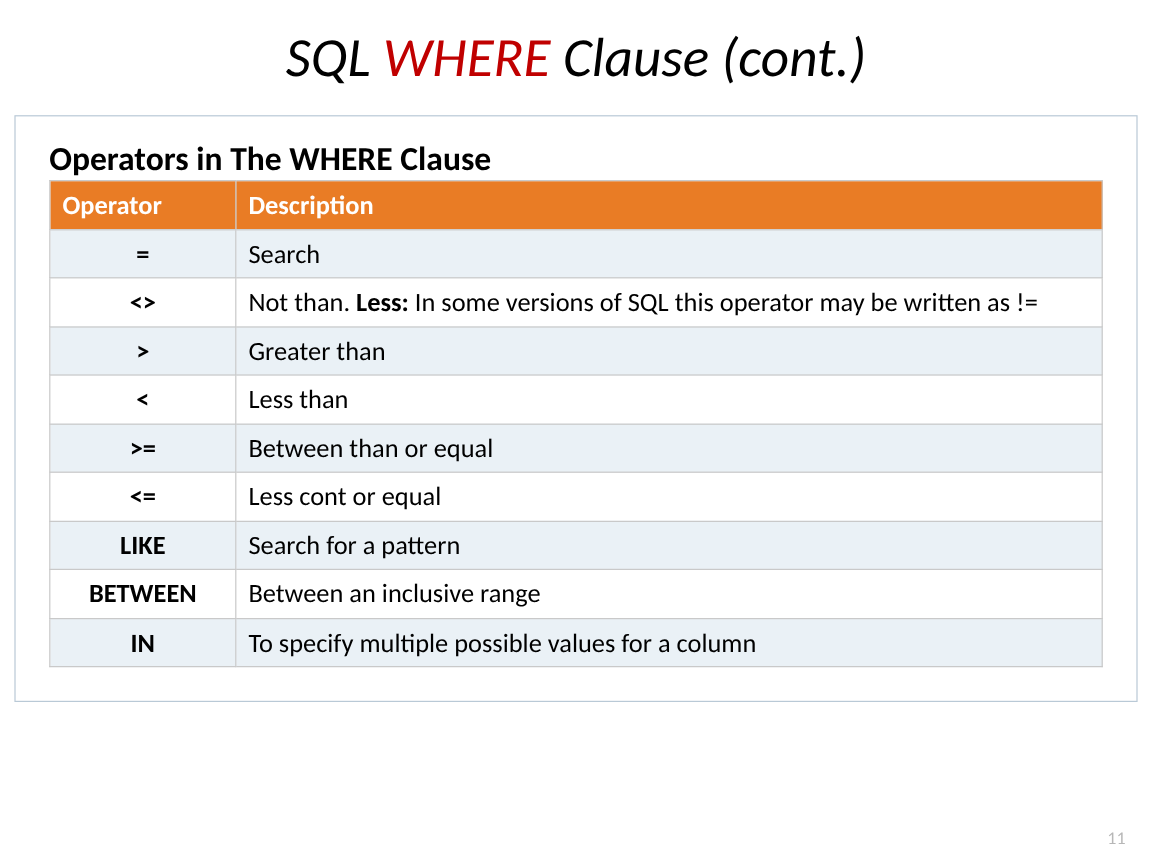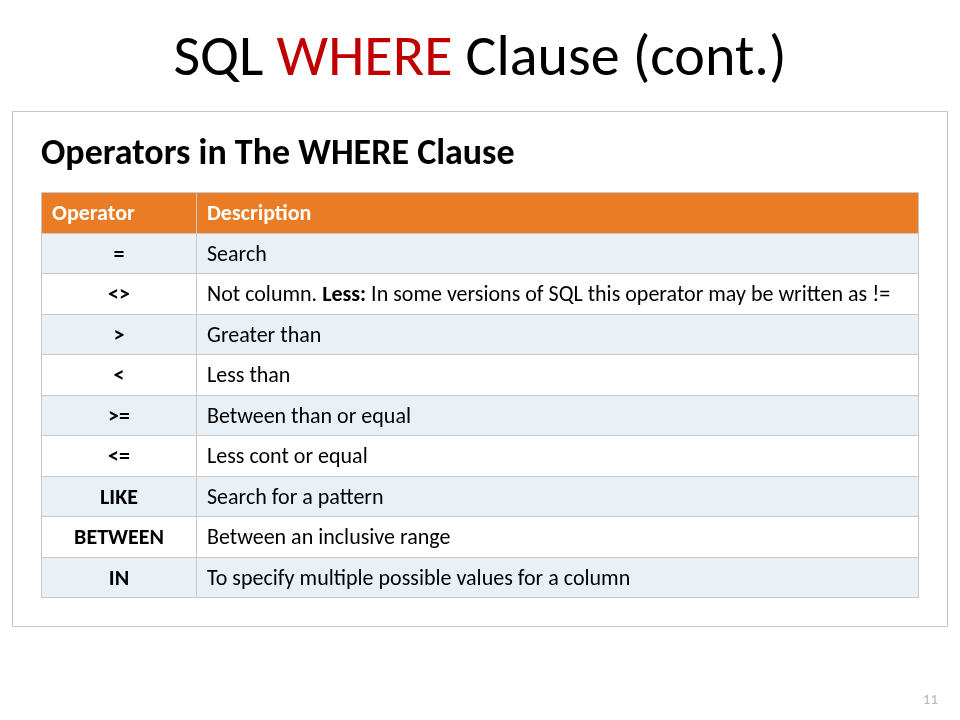--- a/index.html
+++ b/index.html
@@ -12,35 +12,35 @@
     position: relative;
     overflow: hidden;
   }
   .slide {
     width: 100%;
     height: 100%;
     padding-top: 20px;
   }
   .title {
     text-align: center;
-    font-size: 58px;
+    font-size: 46px;
     font-weight: 400;
     margin-bottom: 20px;
     color: #000;
+    font-style: italic;
   }
   .title .highlight { color: #c00000; }
   .content-box {
     margin: 0 12px;
     border: 1px solid #b9c9d6;
     padding: 18px 28px 28px 28px;
   }
   .subheading {
-    font-size: 36px;
+    font-size: 28px;
     font-weight: 700;
-    margin-bottom: 18px;
   }
   table.operators {
     border-collapse: collapse;
     width: 100%;
     font-size: 22px;
     line-height: 1.25;
   }
   table.operators td, table.operators th {
     border: 1px solid #c9c9c9;
     padding: 6px 10px;
@@ -94,21 +94,21 @@
         </tr>
       </thead>
       <tbody>
         <tr>
           <td class="op">=</td>
           <td>Search</td>
         </tr>
         <tr>
           <td class="op">&lt;&gt;</td>
           <td>
-            <span>Not column. </span><span class="note-strong">Less:</span><span> In some versions of SQL this operator may be written as !=</span>
+            <span>Not than. </span><span class="note-strong">Less:</span><span> In some versions of SQL this operator may be written as !=</span>
           </td>
         </tr>
         <tr>
           <td class="op">&gt;</td>
           <td>Greater than</td>
         </tr>
         <tr>
           <td class="op">&lt;</td>
           <td>Less than</td>
         </tr>

